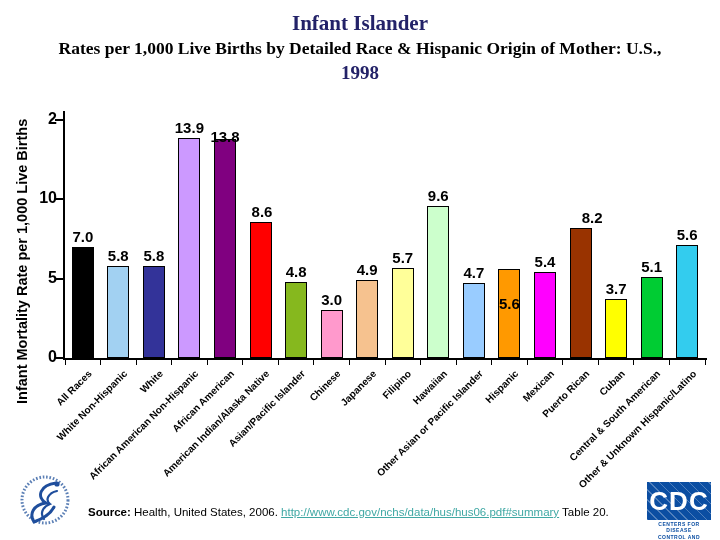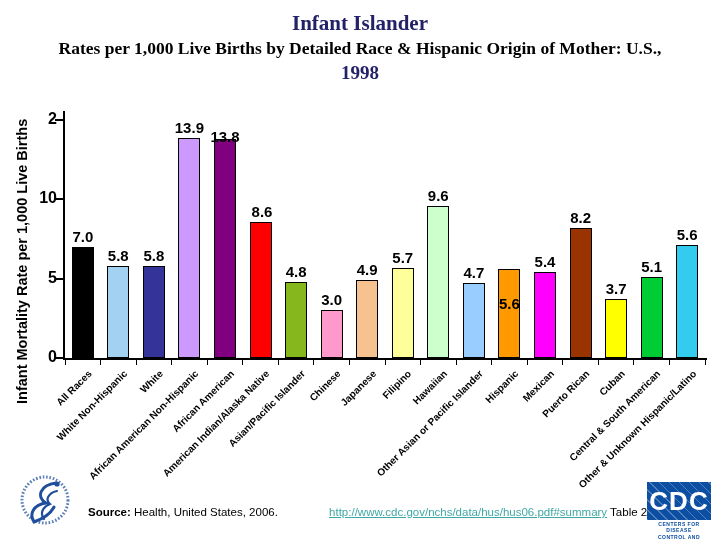--- a/index.html
+++ b/index.html
@@ -79,21 +79,21 @@
   }
 
   
   #hhs-logo { position: absolute; left: 20px; top: 474px; }
   #source-line {
     position: absolute; left: 88px; top: 506px;
     font-size: 11.5px; color: #000; white-space: nowrap;
   }
   #source-line .src-label { font-weight: bold; }
   #source-line .src-link {
-    color: #3FA8A4; text-decoration: underline; cursor: pointer; margin-left: 48px;
+    color: #3FA8A4; text-decoration: underline; cursor: pointer;
   }
   #cdc-logo { position: absolute; right: 9px; top: 482px; width: 64px; text-align: center; }
   #cdc-box {
     width: 64px; height: 38px; background: #0B4EA2;
     background-image:
       repeating-linear-gradient(45deg, rgba(255,255,255,0.28) 0px, rgba(255,255,255,0.28) 1px, transparent 1px, transparent 7px);
     display: flex; align-items: center; justify-content: center;
   }
   #cdc-box .cdc-text {
     color: #ffffff; font-weight: bold; font-size: 26px;
@@ -163,21 +163,21 @@
       <div class="bar" style="left: 397.9px; height: 74.6px; background: rgb(153, 204, 255);"></div>
       <div class="value-label" style="left: 386.9px; top: 144.4px;">4.7</div>
       <div class="xlabel" style="right: 228.1px;">Other Asian or Pacific Islander</div>
       <div class="bar" style="left: 433.4px; height: 88.9px; background: rgb(255, 153, 0);"></div>
       <div class="value-label" style="left: 422.4px; top: 130.1px; margin-top: 45px;">5.6</div>
       <div class="xlabel" style="right: 192.6px;">Hispanic</div>
       <div class="bar" style="left: 469px; height: 85.7px; background: rgb(255, 0, 255);"></div>
       <div class="value-label" style="left: 458px; top: 133.3px;">5.4</div>
       <div class="xlabel" style="right: 157px;">Mexican</div>
       <div class="bar" style="left: 504.6px; height: 130.1px; background: rgb(153, 51, 0);"></div>
-      <div class="value-label" style="left: 493.6px; top: 88.9px;">8.2</div>
+      <div class="value-label" style="left: 493.6px; top: 88.9px; text-align: right;">8.2</div>
       <div class="xlabel" style="right: 121.4px;">Puerto Rican</div>
       <div class="bar" style="left: 540.1px; height: 58.7px; background: rgb(255, 255, 0);"></div>
       <div class="value-label" style="left: 529.1px; top: 160.3px;">3.7</div>
       <div class="xlabel" style="right: 85.9px;">Cuban</div>
       <div class="bar" style="left: 575.7px; height: 80.9px; background: rgb(0, 204, 51);"></div>
       <div class="value-label" style="left: 564.7px; top: 138.1px;">5.1</div>
       <div class="xlabel" style="right: 50.3px;">Central &amp; South American</div>
       <div class="bar" style="left: 611.2px; height: 112.7px; background: rgb(51, 204, 238);"></div>
       <div class="value-label" style="left: 600.2px; top: 106.3px;">5.6</div>
       <div class="xlabel" style="right: 14.8px;">Other &amp; Unknown Hispanic/Latino</div>

